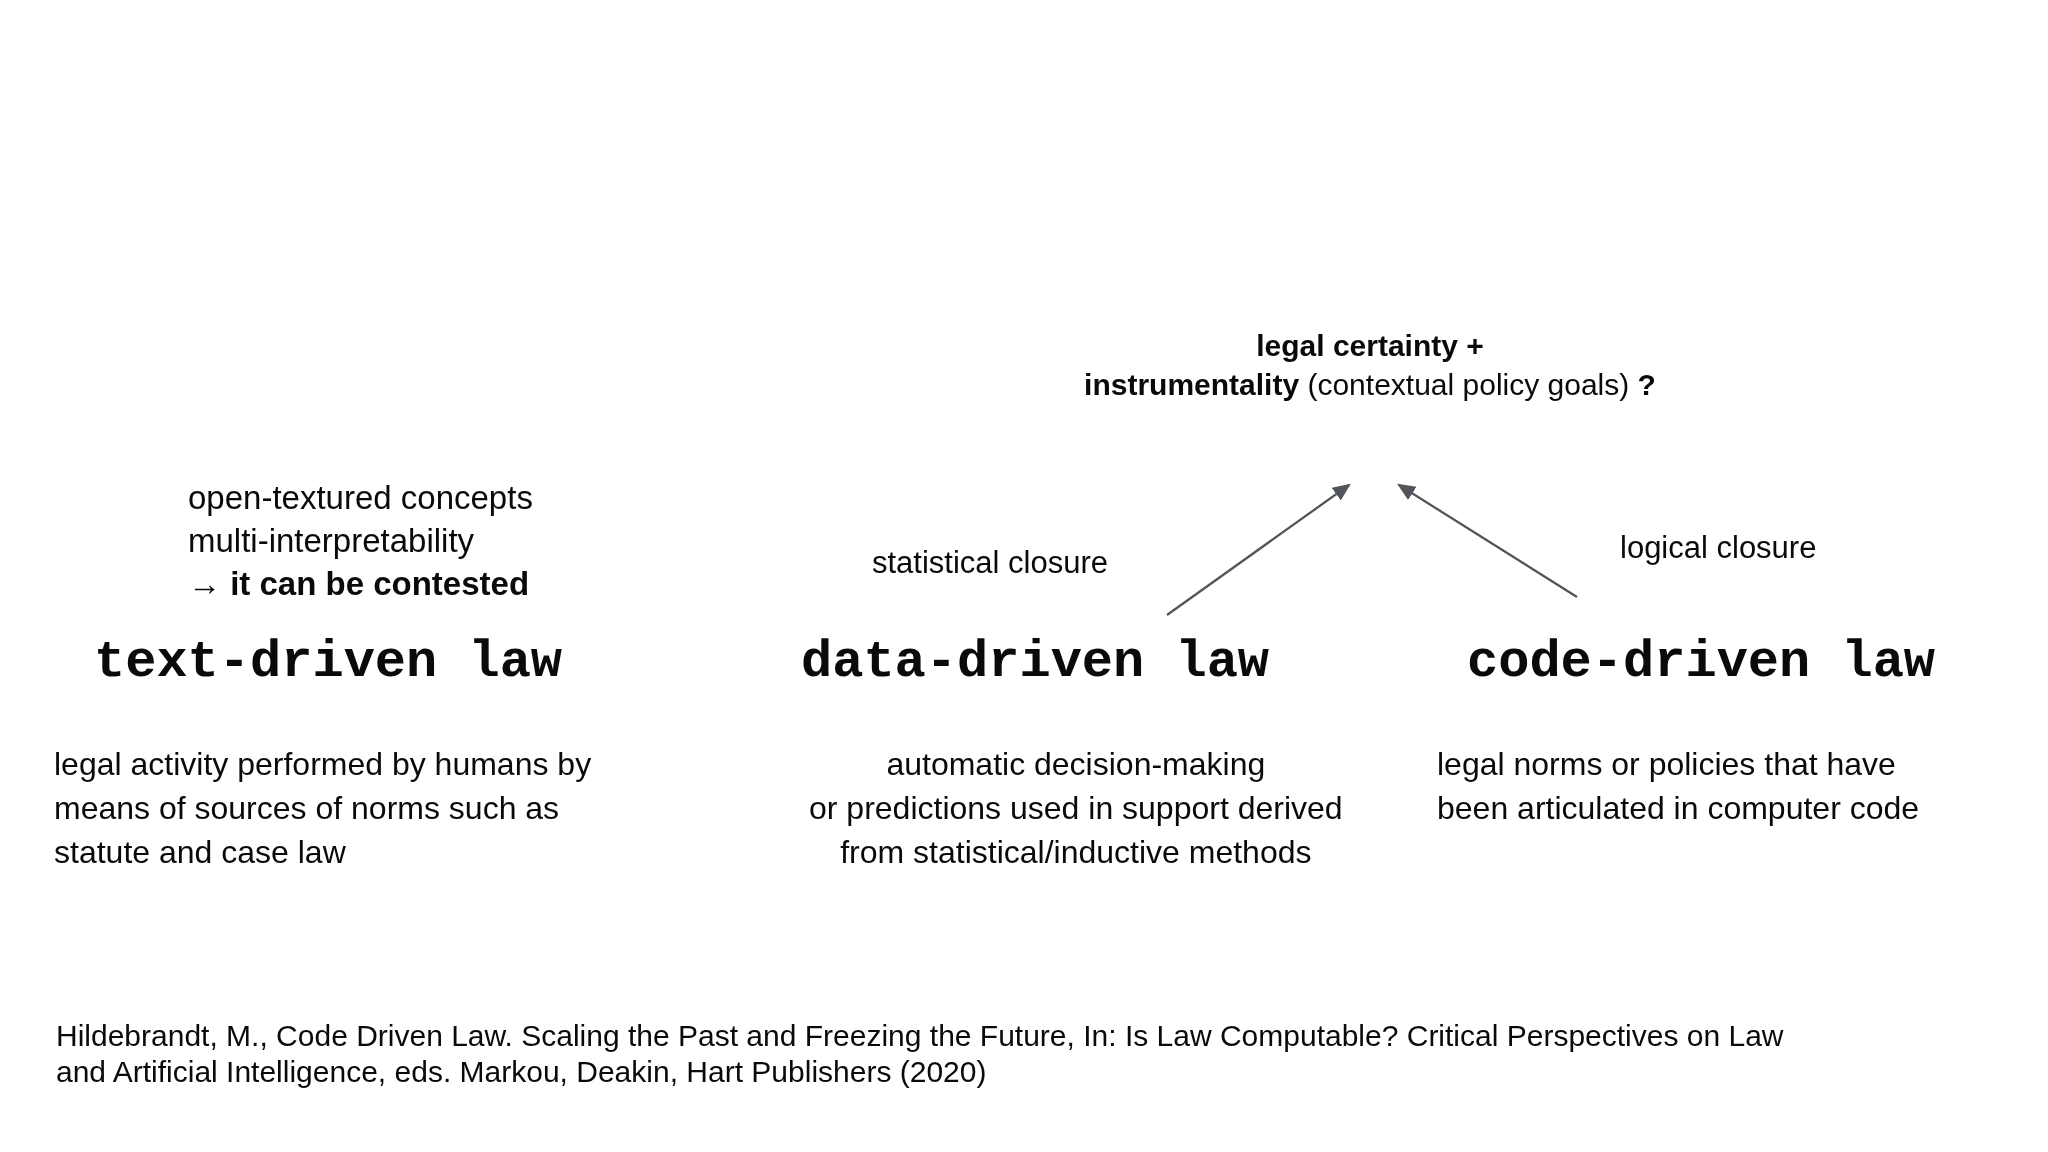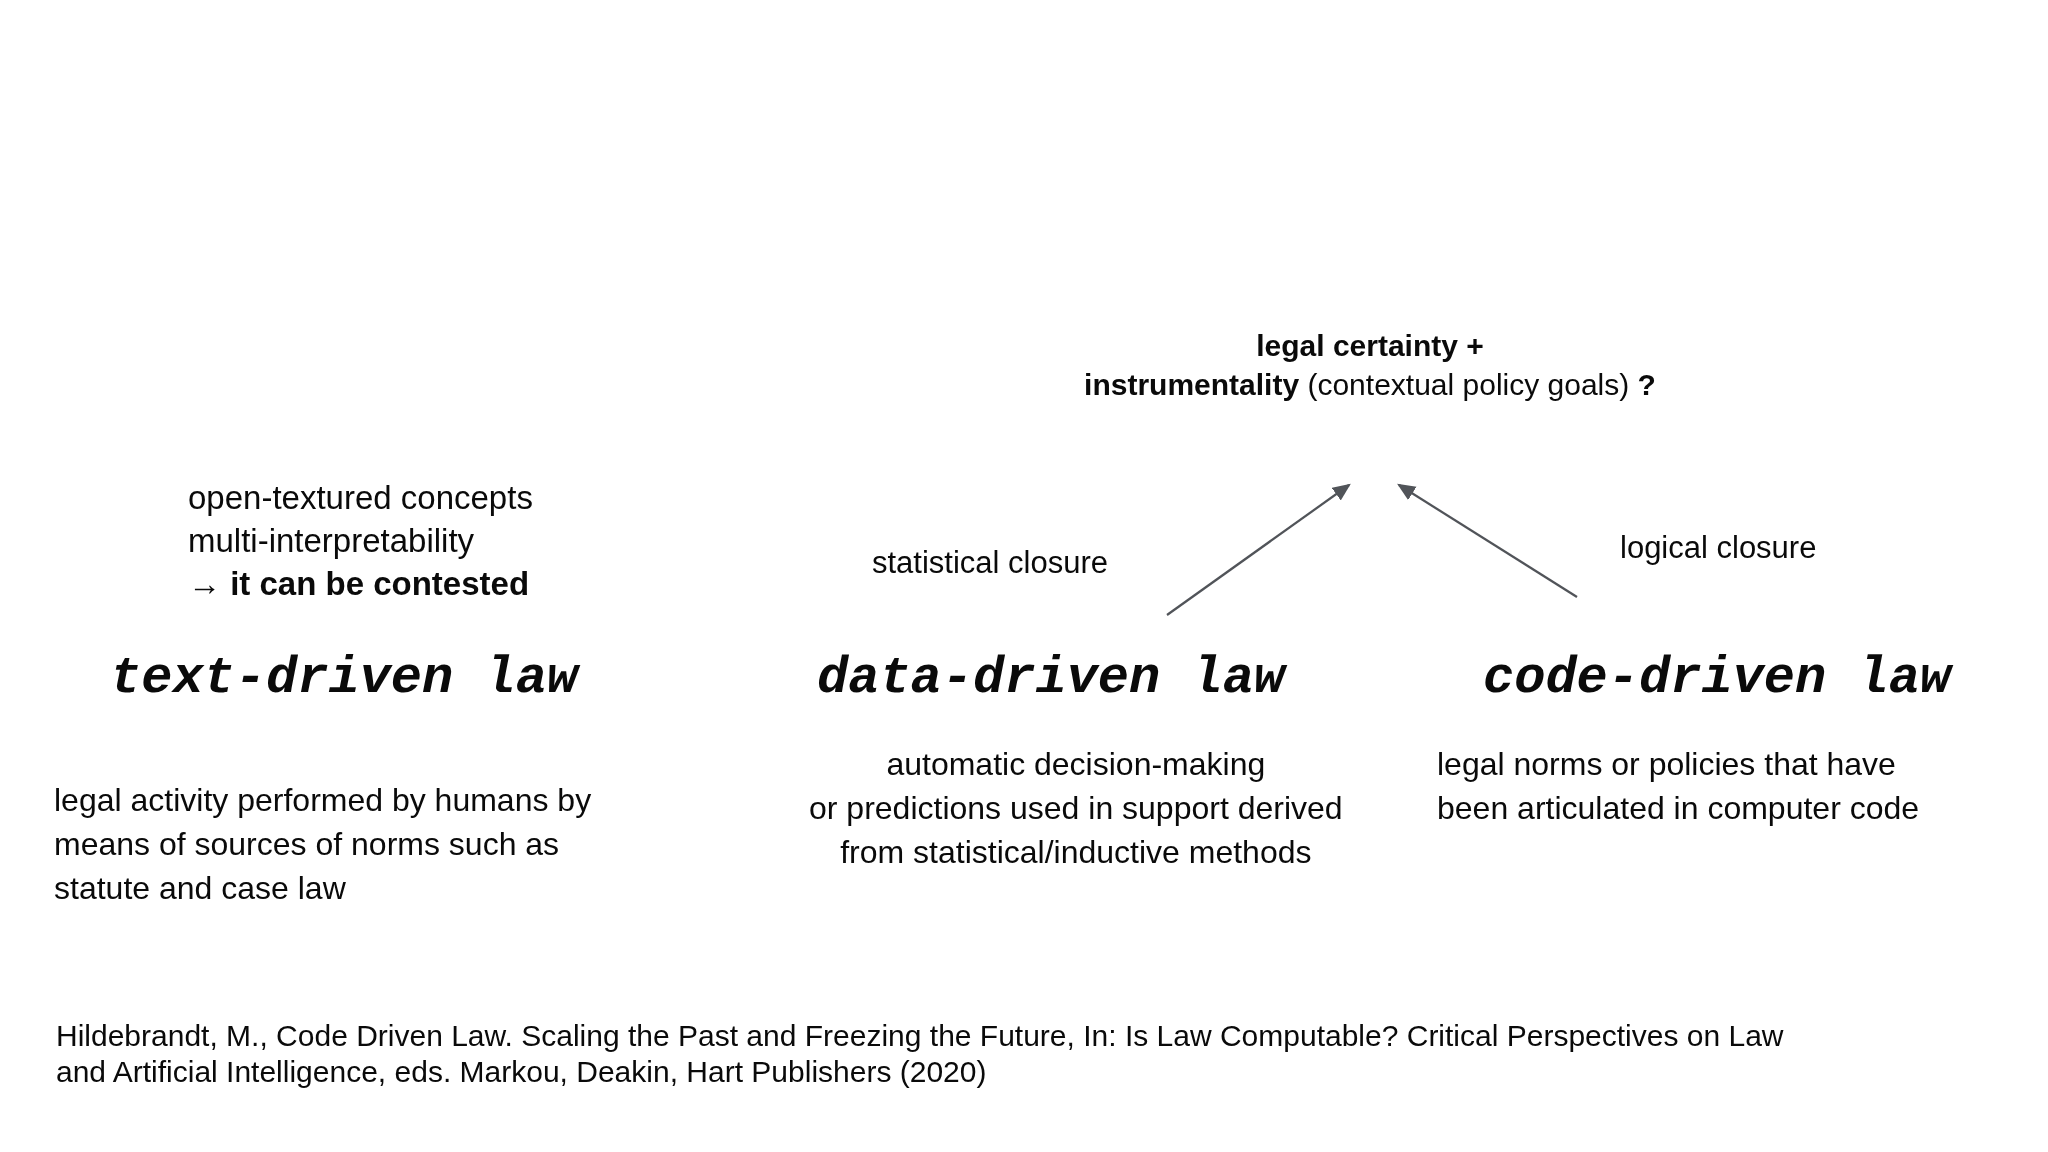--- a/index.html
+++ b/index.html
@@ -37,39 +37,38 @@
     font-size: 31px;
     white-space: nowrap;
   }
   .closure.stat  { left: 872px;  top: 545px; }
   .closure.logic { left: 1592px; top: 530px; margin-left: 28px; }
   .arrows { position: absolute; left: 1140px; top: 470px; }
   .arrows line { fill: none; stroke-width: 2.25px; }
   .law {
     position: absolute;
     top: 637px;
-    margin: 16px;
+    margin: 0;
     font-family: "Liberation Mono", "DejaVu Sans Mono", monospace;
     font-weight: bold;
     font-size: 52px;
     line-height: 52px;
     white-space: nowrap;
-    font-style: italic;
   }
   .law.c1 { left: 94px; }
   .law.c2 { left: 801px; }
   .law.c3 { left: 1467px; }
   .desc {
     position: absolute;
     top: 742px;
     font-size: 32px;
     line-height: 44px;
     white-space: pre-line;
   }
-  .desc.c1 { left: 54px; margin-top: 36px; }
+  .desc.c1 { left: 54px; }
   .desc.c2 { left: 809px; text-align: center; }
   .desc.c3 { left: 1437px; }
   .citation {
     position: absolute;
     left: 56px;
     top: 1018px;
     font-size: 30px;
     line-height: 36px;
     white-space: pre-line;
   }

